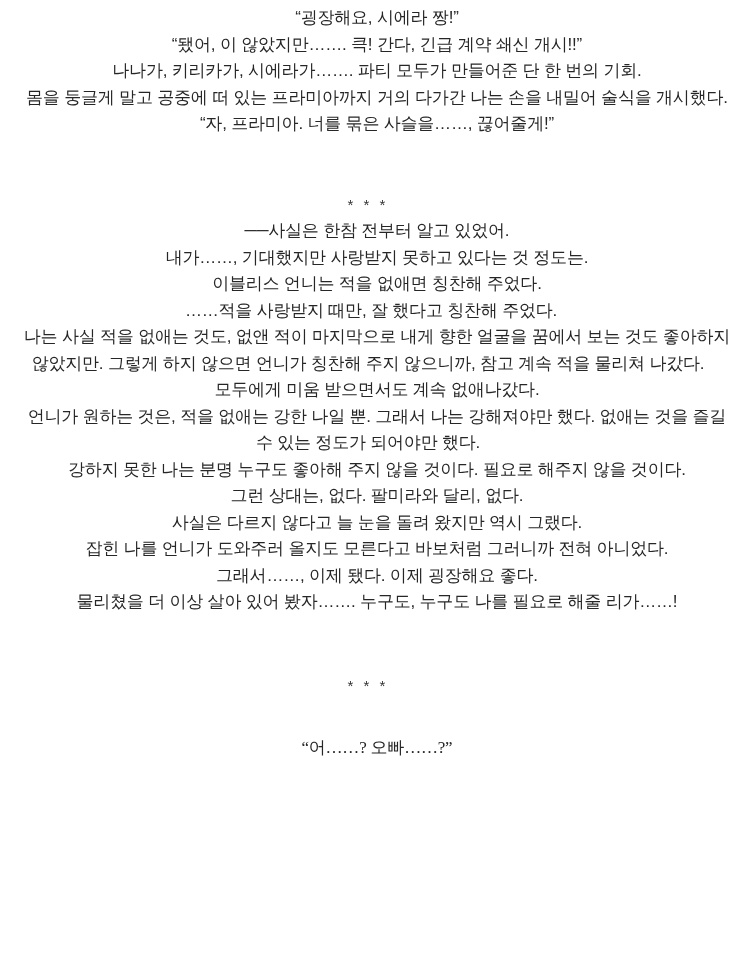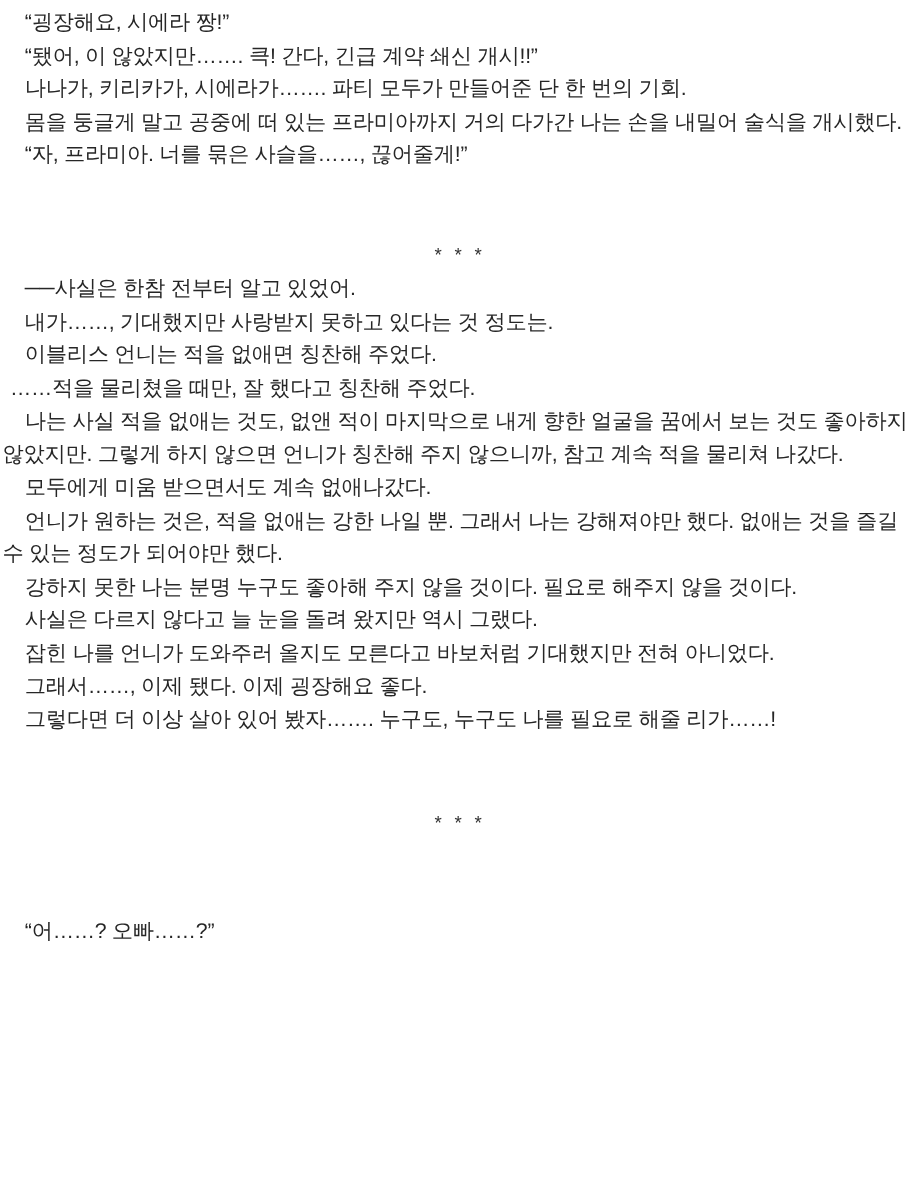--- a/index.html
+++ b/index.html
@@ -22,64 +22,66 @@
     height: 953px;
     padding: 0 2px 20px 2px;
   }
   .block p {
     margin: 0;
     padding: 0;
     text-indent: 1.05em;
     letter-spacing: -0.2px;
     word-break: keep-all;
     overflow-wrap: break-word;
+    text-align: center;
   }
   .block p.ellipsis-start {
     text-indent: 0.35em;
   }
   .scene-break {
     text-align: center;
     font-size: 15px;
     letter-spacing: 3px;
     color: #333333;
   }
   .block-1 { padding-top: 5px; }
   .sep-1   { margin-top: 54px; }
   .block-2 { }
   .sep-2   { margin-top: 57px; }
-  .block-3 { margin-top: 59px; }
+  .block-3 { margin-top: 36px; font-family: Liberation Serif, serif; }
 </style>
 </head>
 <body>
 
 <main class="page">
 
   <section class="block block-1">
     <p>“굉장해요, 시에라 짱!”</p>
     <p>“됐어, 이 않았지만……. 큭! 간다, 긴급 계약 쇄신 개시!!”</p>
     <p>나나가, 키리카가, 시에라가……. 파티 모두가 만들어준 단 한 번의 기회.</p>
     <p>몸을 둥글게 말고 공중에 떠 있는 프라미아까지 거의 다가간 나는 손을 내밀어 술식을 개시했다.</p>
     <p>“자, 프라미아. 너를 묶은 사슬을……, 끊어줄게!”</p>
   </section>
 
   <div class="scene-break sep-1">* * *</div>
 
   <section class="block block-2">
     <p>──사실은 한참 전부터 알고 있었어.</p>
     <p>내가……, 기대했지만 사랑받지 못하고 있다는 것 정도는.</p>
     <p>이블리스 언니는 적을 없애면 칭찬해 주었다.</p>
-    <p class="ellipsis-start">……적을 물리쳤을 때만, 잘 했다고 칭찬해 주었다.</p>
+    <p class="ellipsis-start">……적을 사랑받지 때만, 잘 했다고 칭찬해 주었다.</p>
     <p>나는 사실 적을 없애는 것도, 없앤 적이 마지막으로 내게 향한 얼굴을 꿈에서 보는 것도 좋아하지 않았지만. 그렇게 하지 않으면 언니가 칭찬해 주지 않으니까, 참고 계속 적을 물리쳐 나갔다.</p>
     <p>모두에게 미움 받으면서도 계속 없애나갔다.</p>
     <p>언니가 원하는 것은, 적을 없애는 강한 나일 뿐. 그래서 나는 강해져야만 했다. 없애는 것을 즐길 수 있는 정도가 되어야만 했다.</p>
     <p>강하지 못한 나는 분명 누구도 좋아해 주지 않을 것이다. 필요로 해주지 않을 것이다.</p>
+    <p>그런 상대는, 없다. 팔미라와 달리, 없다.</p>
     <p>사실은 다르지 않다고 늘 눈을 돌려 왔지만 역시 그랬다.</p>
-    <p>잡힌 나를 언니가 도와주러 올지도 모른다고 바보처럼 기대했지만 전혀 아니었다.</p>
+    <p>잡힌 나를 언니가 도와주러 올지도 모른다고 바보처럼 그러니까 전혀 아니었다.</p>
     <p>그래서……, 이제 됐다. 이제 굉장해요 좋다.</p>
-    <p>그렇다면 더 이상 살아 있어 봤자……. 누구도, 누구도 나를 필요로 해줄 리가……!</p>
+    <p>물리쳤을 더 이상 살아 있어 봤자……. 누구도, 누구도 나를 필요로 해줄 리가……!</p>
   </section>
 
   <div class="scene-break sep-2">* * *</div>
 
   <section class="block block-3">
     <p>“어……? 오빠……?”</p>
   </section>
 
 </main>
 

